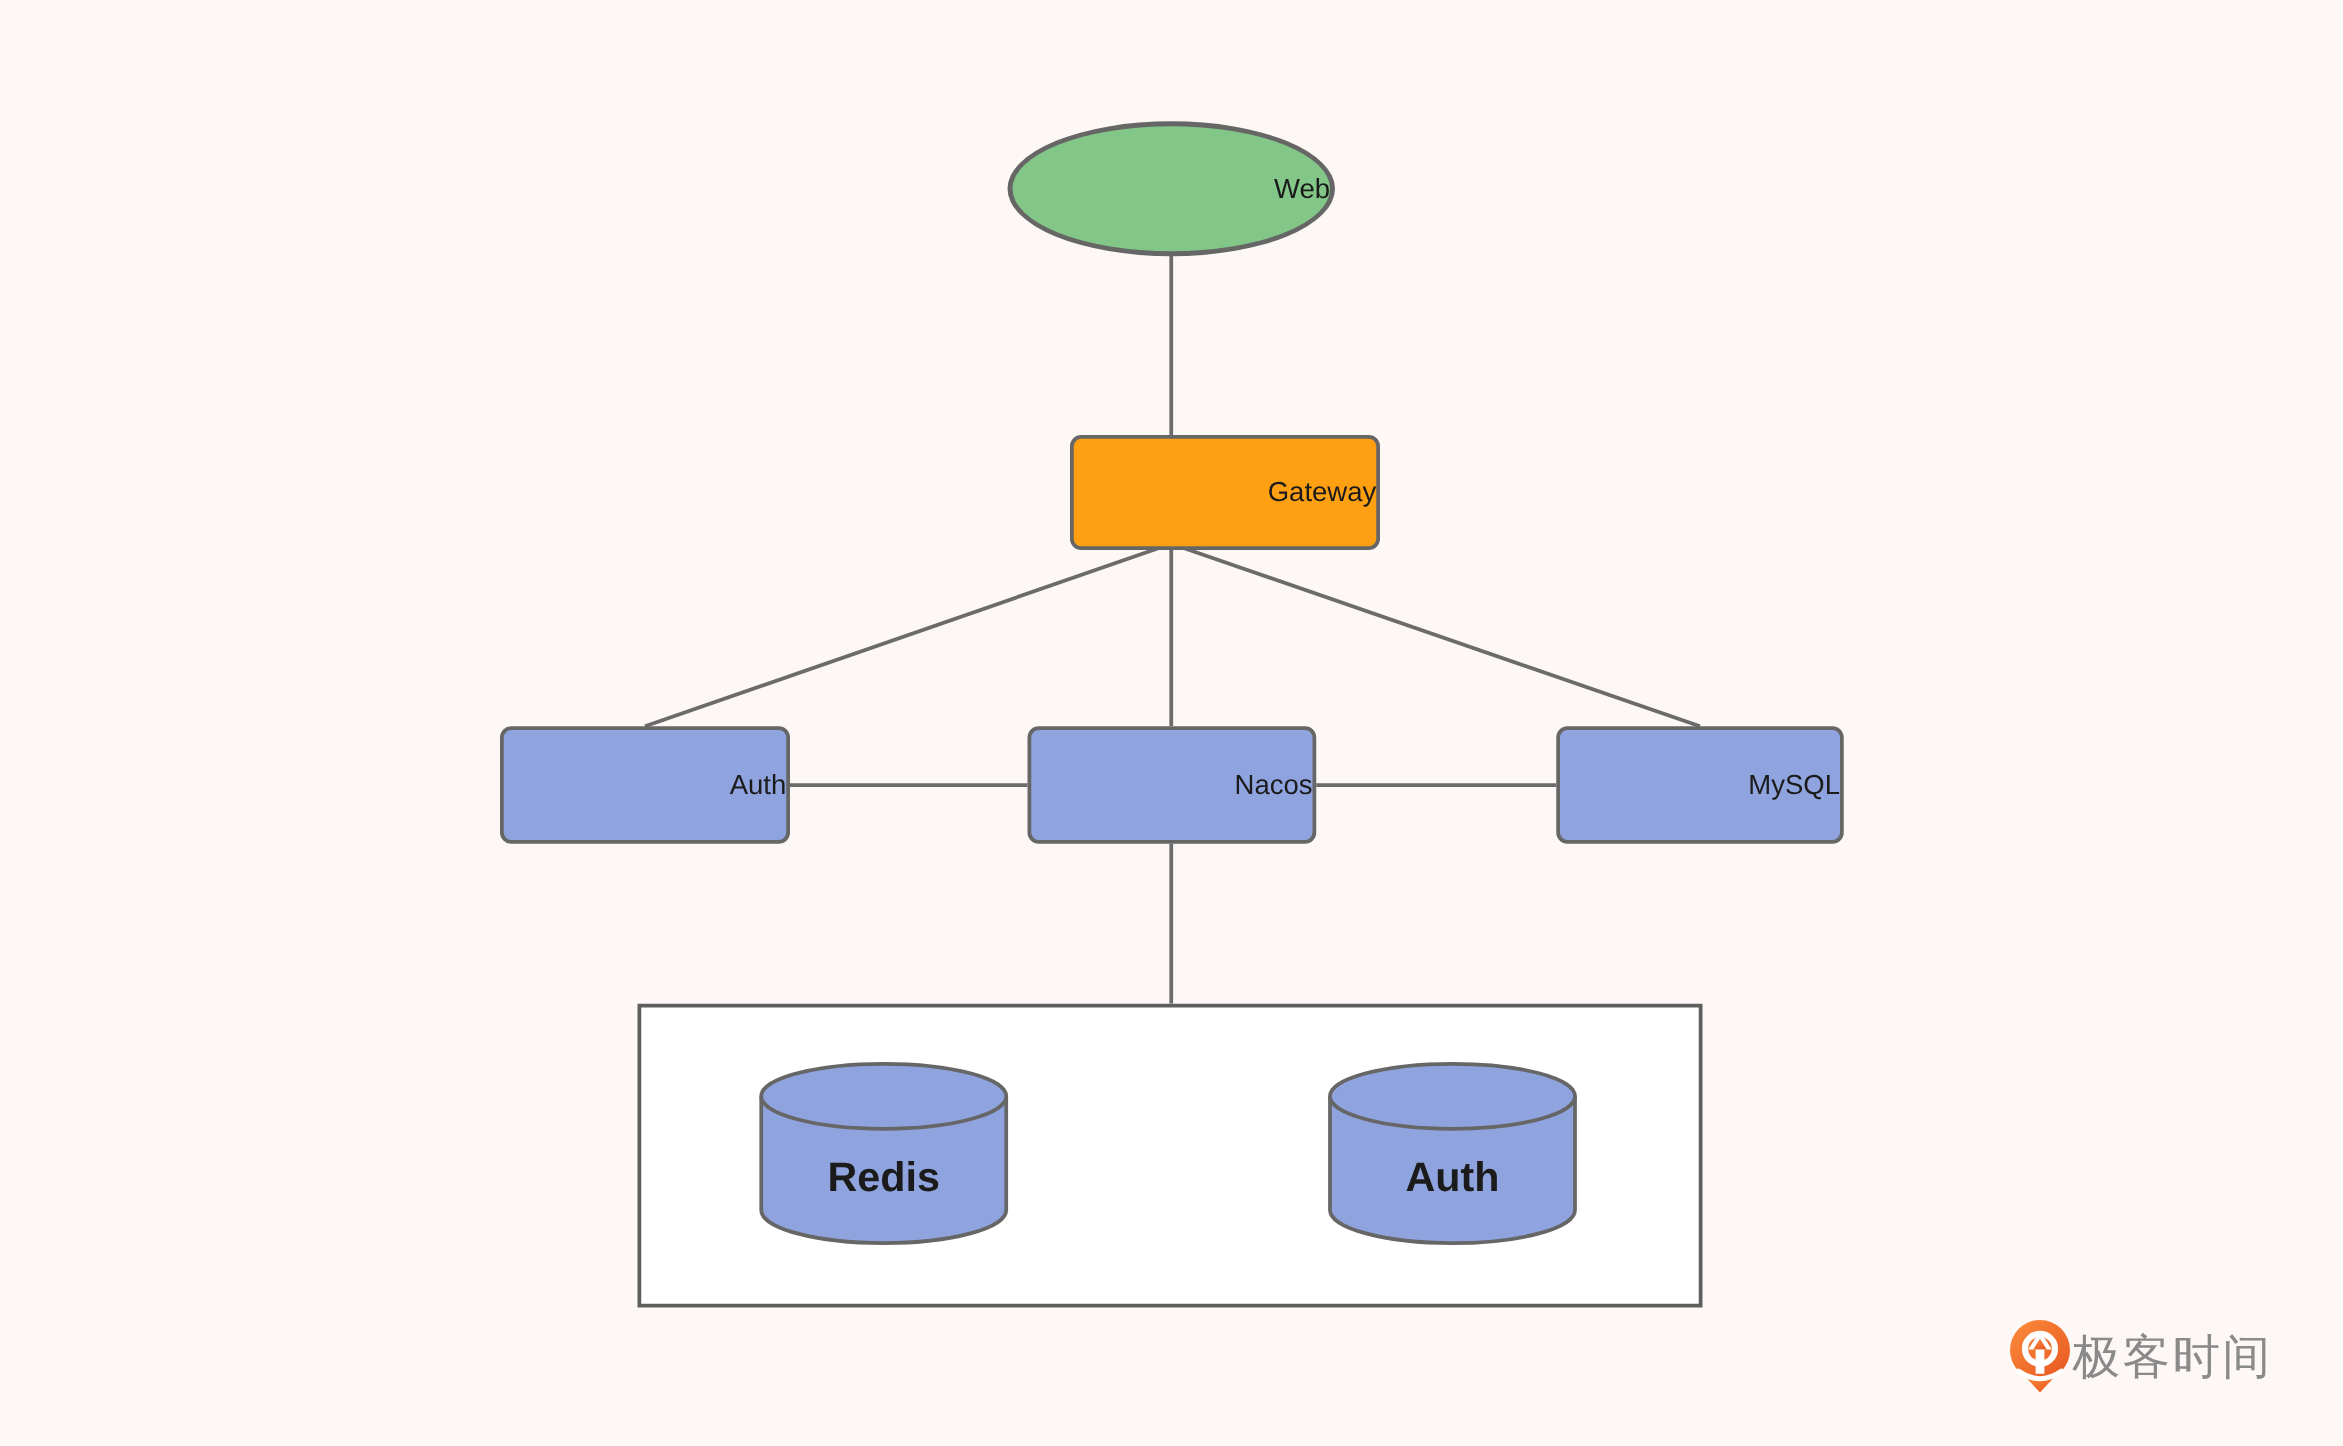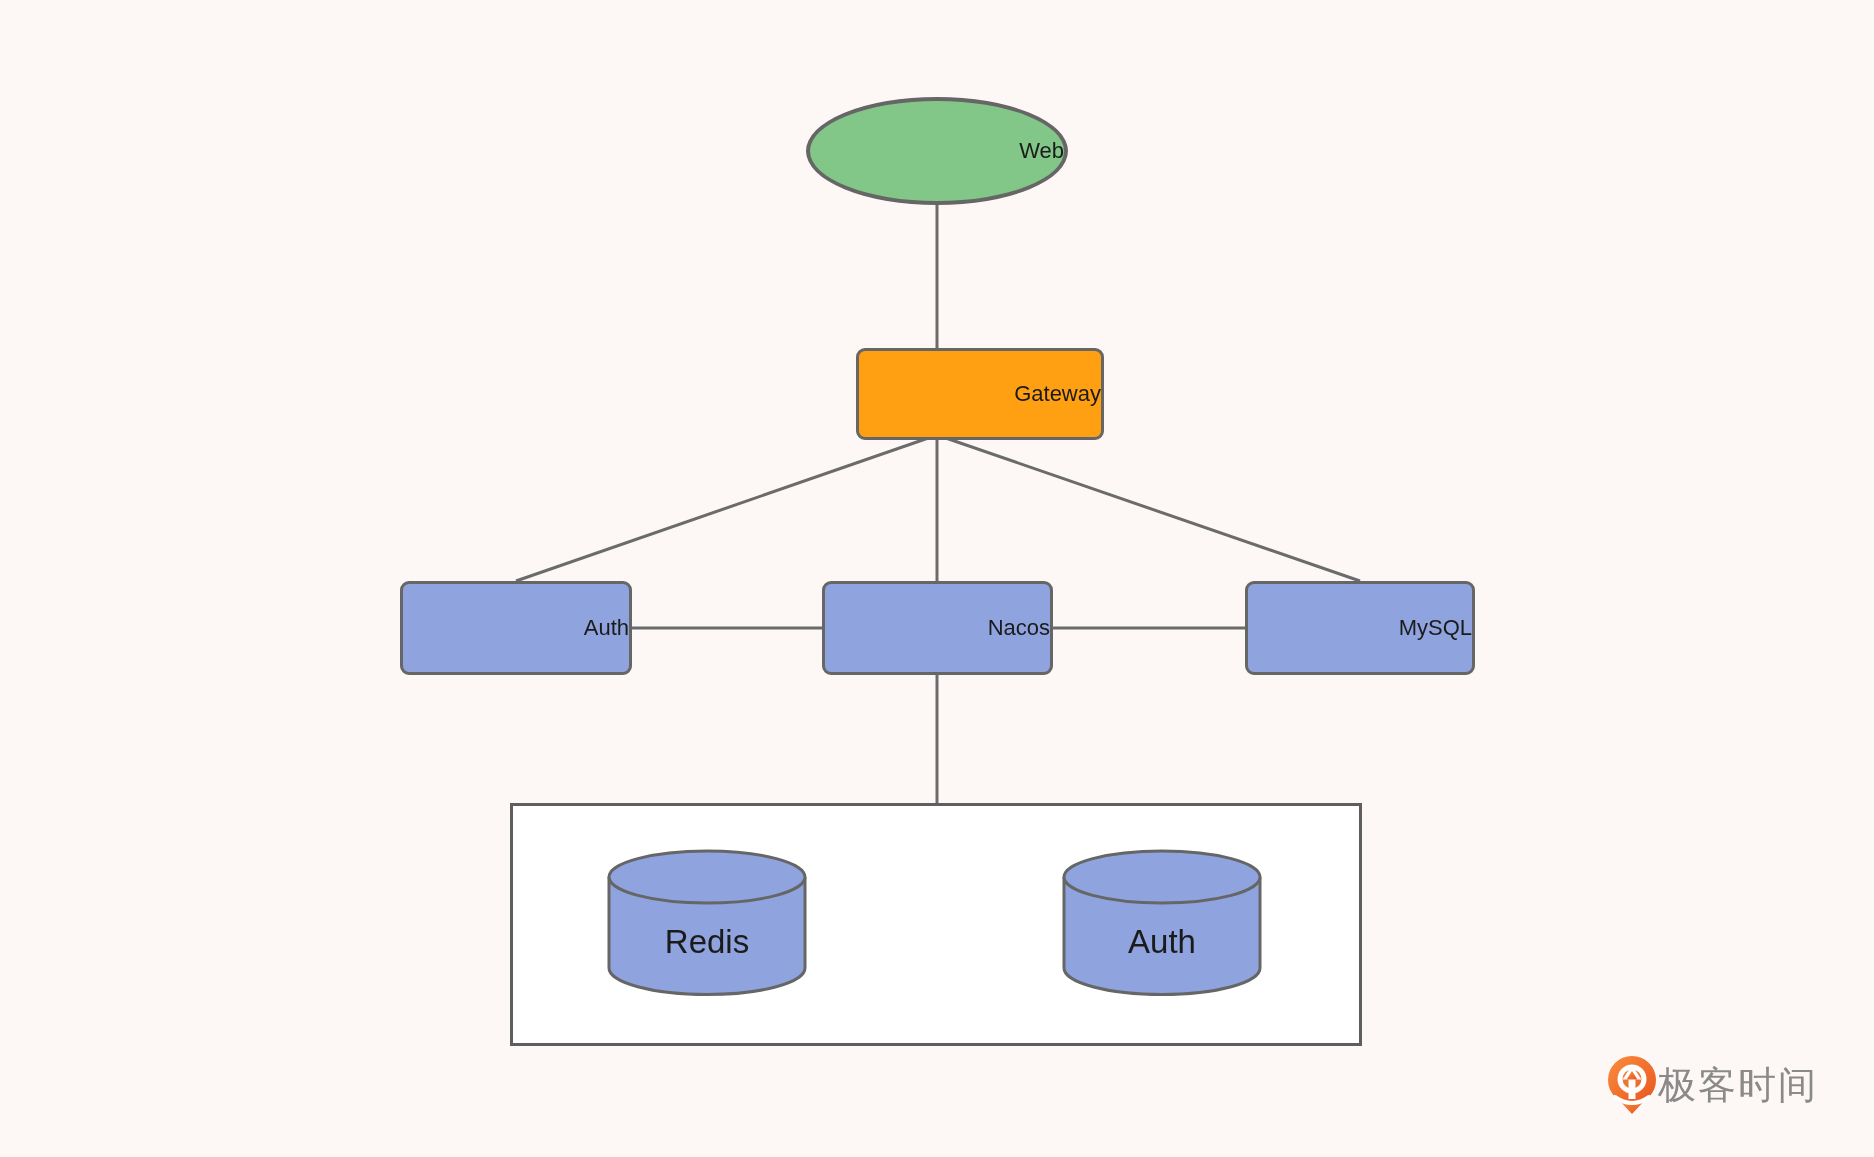--- a/index.html
+++ b/index.html
@@ -68,20 +68,21 @@
     width:200px;height:148px;
   }
   .cylinder svg{display:block;width:100%;height:100%;}
   .cylinder .cyl-label{
     position:absolute;
     left:0;right:0;
     top:74px;
     text-align:center;
     font-size:33px;
     color:var(--label-color);
+    font-weight:bold;
   }
   .cyl-redis{left:607px;top:849px;}
   .cyl-mysql{left:1062px;top:849px;}
   .brand{
     position:absolute;
     left:1606px;top:1055px;
     display:flex;
     align-items:center;
     gap:0;
   }

